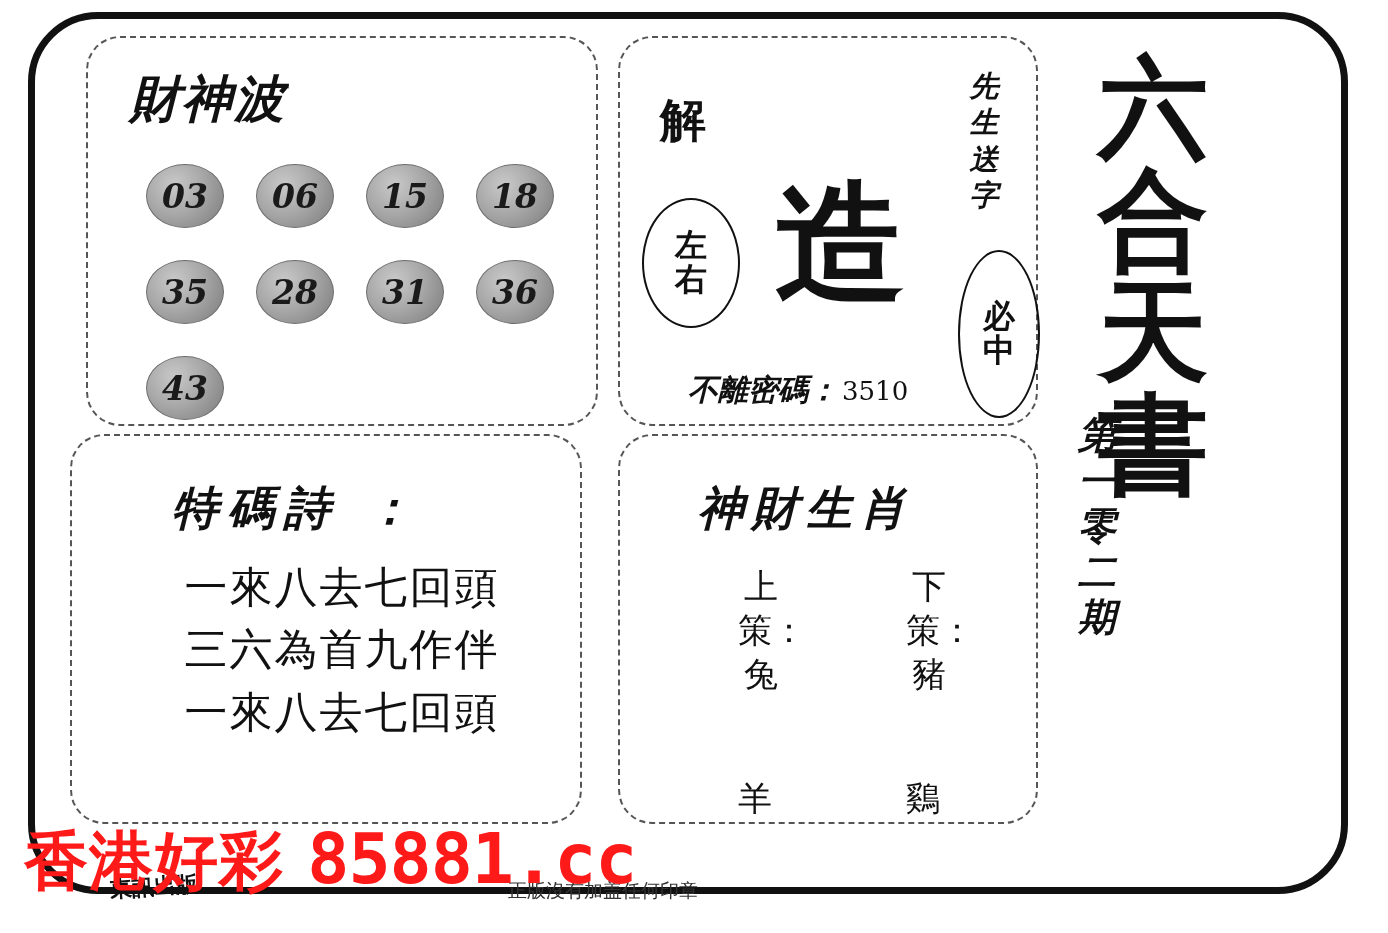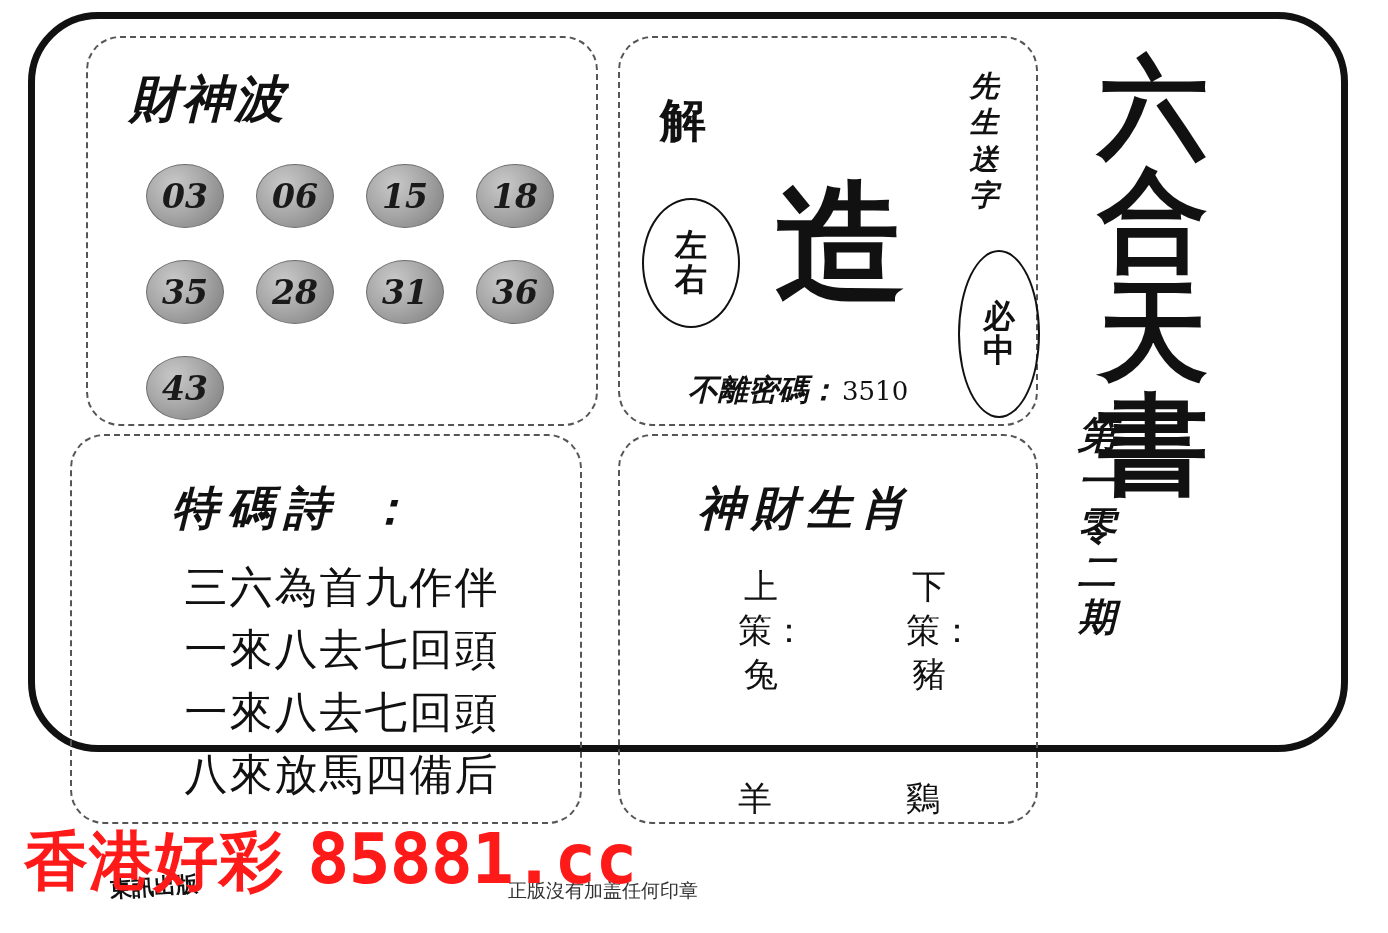--- a/index.html
+++ b/index.html
@@ -14,21 +14,21 @@
     overflow: hidden;
     font-family: "DejaVu Sans", sans-serif;
   }
 
   
   #sheet {
     position: absolute;
     left: 28px;
     top: 12px;
     width: 1320px;
-    height: 740px;
+    height: 882px;
   }
   .outer-frame {
     position: absolute;
     left: 0; top: 0;
     width: 100%;
     height: 100%;
     border: 7px solid #111;
     border-radius: 70px;
     box-sizing: border-box;
   }
@@ -339,24 +339,23 @@
     </div>
 
     <div class="code-line">
       <span>不離密碼：</span><span class="code-num">3510</span>
     </div>
   </div>
 
   <div class="panel" id="panel-poem">
     <div class="panel-title-poem">特碼詩 ：</div>
     <div class="poem-lines">
+      <div class="poem-line">一來八去七回頭</div>
       <div class="poem-line">三六為首九作伴</div>
       <div class="poem-line">一來八去七回頭</div>
-      <div class="poem-line">一來八去七回頭</div>
-      <div class="poem-line">八來放馬四備后</div>
     </div>
   </div>
 
   <div class="panel" id="panel-zodiac">
     <div class="panel-title-zodiac">神財生肖</div>
     <div class="zodiac-col" id="zodiac-lower">下策：豬</div>
     <div class="zodiac-col" id="zodiac-upper">上策：兔</div>
     <div class="zodiac-extra" id="zodiac-extra-1">羊</div>
     <div class="zodiac-extra" id="zodiac-extra-2">鷄</div>
   </div>

